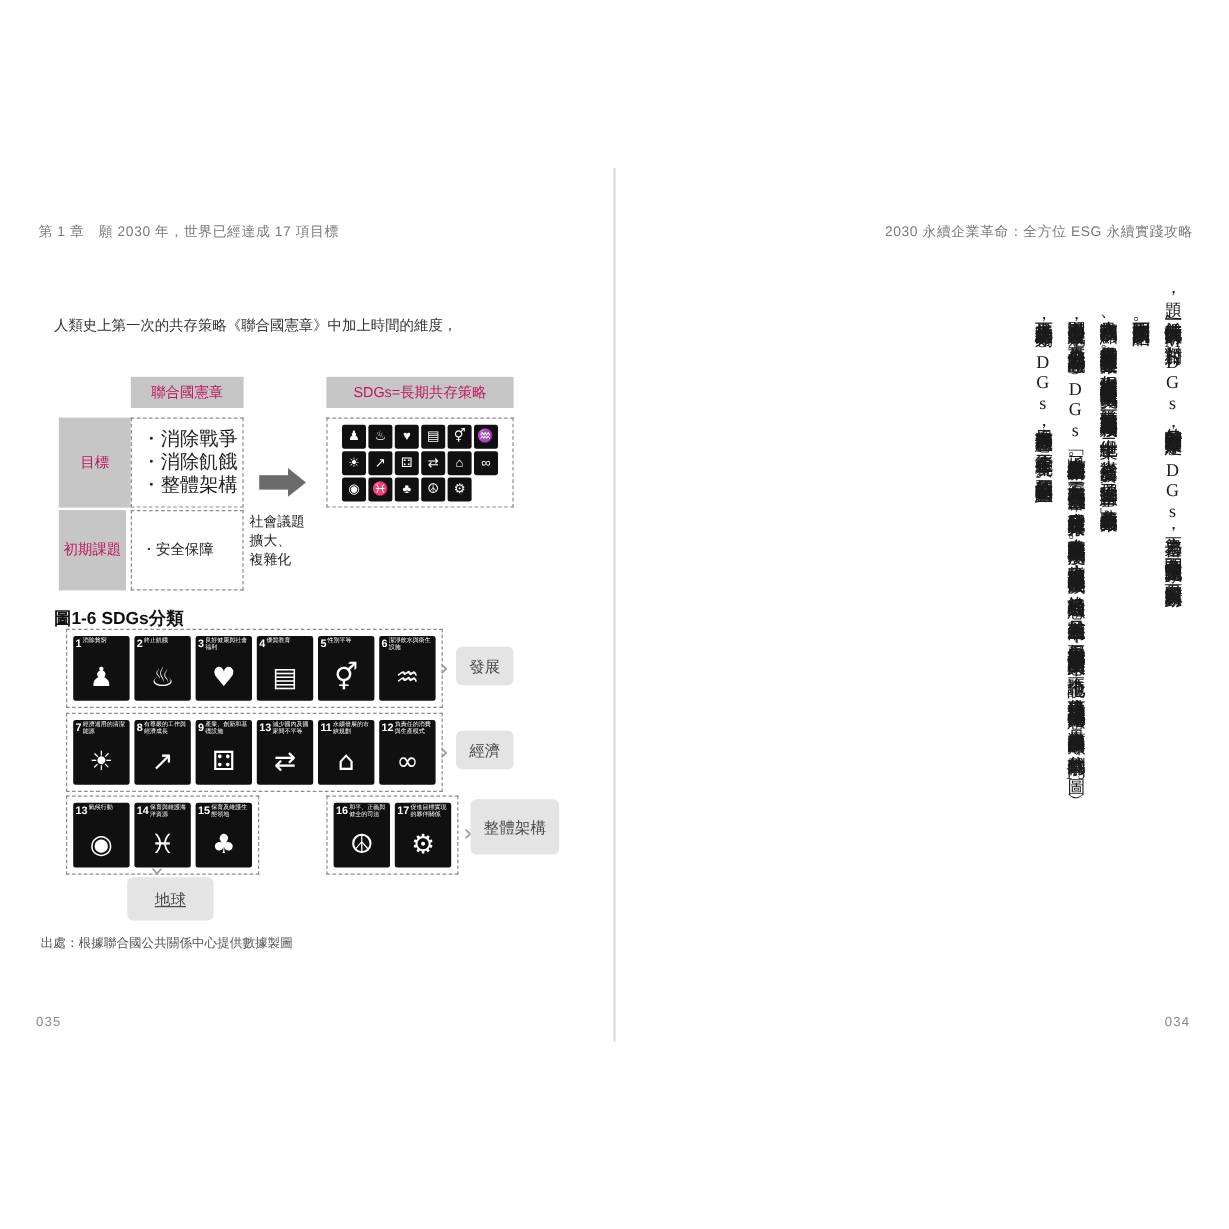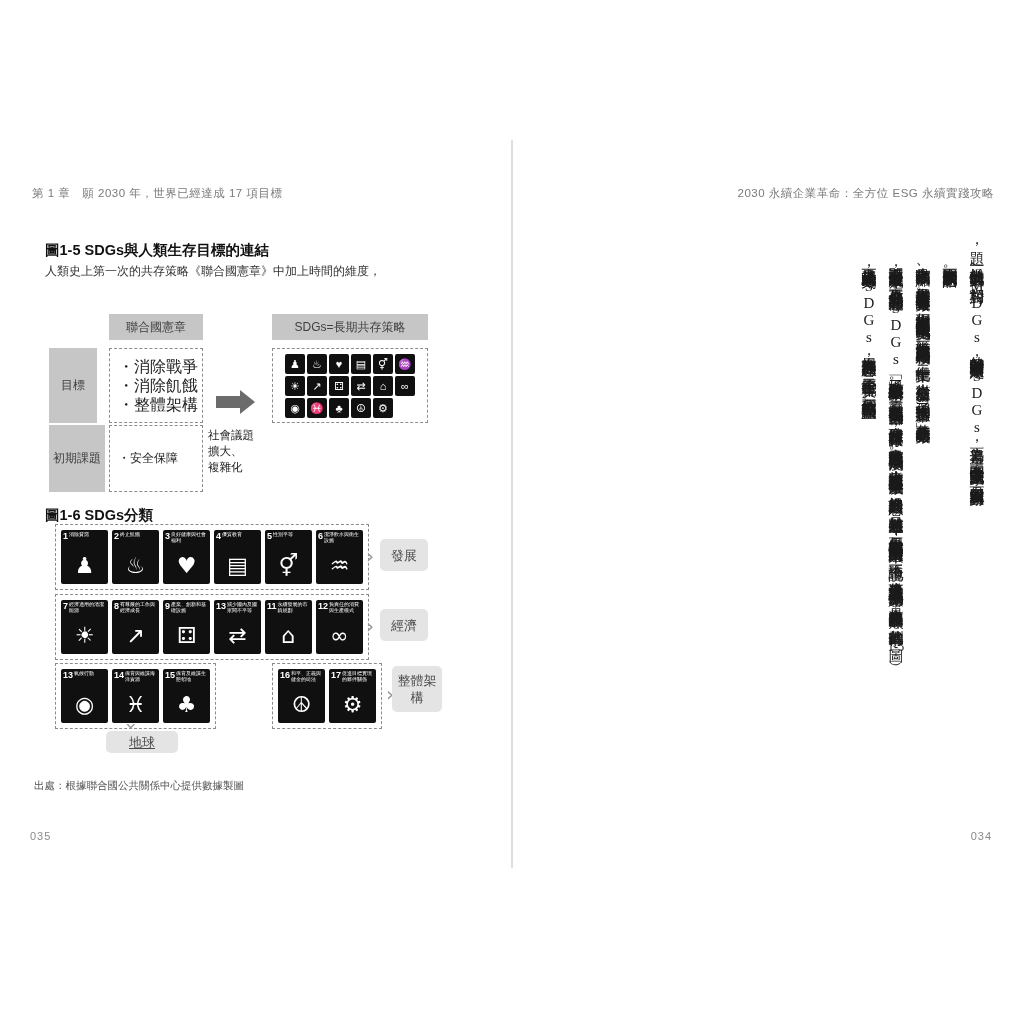--- a/index.html
+++ b/index.html
@@ -2,30 +2,30 @@
 <html><head>
 <meta charset="utf-8">
 <style>
   html,body{margin:0;padding:0;background:#fff;}
   .page{position:relative;width:1024px;height:1024px;background:#ffffff;overflow:hidden;
         font-family:"Liberation Sans",sans-serif;color:#222;}
   .abs{position:absolute;}
 
   
   .runhead{font-size:11.5px;color:#7a7a7a;letter-spacing:.5px;white-space:nowrap;}
-  .folio{font-size:11px;color:#8a8a8a;letter-spacing:1px;}
+  .folio{font-size:11px;color:#8a8a8a;letter-spacing:1px;margin-top:16px;}
   .divider{width:2px;background:#dedede;}
 
   
   .fig-title{font-size:14.5px;font-weight:bold;color:#111;white-space:nowrap;}
   .fig-sub{font-size:12px;color:#333;line-height:17px;white-space:nowrap;}
 
   
   .gbox{background:#c6c6c6;display:flex;align-items:center;justify-content:center;
-        font-size:12px;color:#404040;text-align:left;line-height:15px;}
+        font-size:12px;color:#be185d;text-align:left;line-height:15px;}
   .dbox{border:1px dashed #8c8c8c;background:#fff;box-sizing:border-box;}
   .blist{font-size:16px;color:#222;line-height:19px;padding:8px 0 0 8px;white-space:nowrap;}
   .arrow-shaft{position:absolute;left:0;top:6px;width:24px;height:12px;background:#6b6b6b;}
   .arrow-head{position:absolute;left:24px;top:0;width:0;height:0;
               border-top:12px solid transparent;border-bottom:12px solid transparent;
               border-left:15px solid #6b6b6b;}
   .cap{font-size:11.5px;color:#222;line-height:16px;white-space:nowrap;}
 
   .minigrid{display:grid;grid-template-columns:repeat(6,20px);gap:2px;margin:5px auto 0 auto;width:130px;}
   .mini{width:20px;height:20px;background:#101010;color:#fff;font-size:11px;line-height:20px;
@@ -59,30 +59,29 @@
 </head>
 <body>
 
 <div class="page">
 
   <div class="abs divider" style="left:511px;top:140px;height:728px;"></div>
 
   <div class="abs runhead" style="left:32px;top:186px;">第 1 章　願 2030 年，世界已經達成 17 項目標</div>
   <div class="abs runhead" style="right:30px;top:186px;">2030 永續企業革命：全方位 ESG 永續實踐攻略</div>
 
-  <div class="abs fig-title" style="left:45px;top:241px;">圖1-5 SDGs與人類生存目標的連結</div>
   <div class="abs fig-sub" style="left:45px;top:263px;">
     <div>人類史上第一次的共存策略《聯合國憲章》中加上時間的維度，</div>
   </div>
 
   <div class="abs" style="left:45px;top:308px;width:388px;height:190px;">
     <div class="abs gbox" style="left:64px;top:6px;width:94px;height:26px;">聯合國憲章</div>
     <div class="abs gbox" style="left:227px;top:6px;width:156px;height:26px;">SDGs=長期共存策略</div>
 
-    <div class="abs gbox" style="left:4px;top:40px;width:48px;height:75px;">目標</div>
+    <div class="abs gbox" style="left:4px;top:40px;width:60px;height:75px;">目標</div>
     <div class="abs dbox" style="left:64px;top:40px;width:94px;height:75px;">
       <div class="blist">
         <div>・消除戰爭</div>
         <div>・消除飢餓</div>
         <div>・整體架構</div>
       </div>
     </div>
 
     <div class="abs" style="left:171px;top:82px;width:40px;height:24px;">
       <div class="arrow-shaft"></div>
@@ -252,23 +251,23 @@
       </div>
       <div class="sdg">
         <div class="sdg-head">
           <span class="sdg-num">17</span>
           <span class="sdg-cap">促進目標實現的夥伴關係</span>
         </div>
         <div class="sdg-glyph">⚙</div>
       </div>
     </div>
   <span class="abs chev" style="left:386px;top:684px;">›</span>
-  <div class="abs pill" style="left:392px;top:666px;width:50px;height:46px;">整體架構</div>
+  <div class="abs pill" style="left:392px;top:666px;width:74px;height:46px;">整體架構</div>
   <span class="abs chev down" style="left:128px;top:716px;">›</span>
-  <div class="abs pill" style="left:106px;top:731px;width:72px;height:22px;text-decoration:underline;">地球</div>
+  <div class="abs pill" style="left:106px;top:731px;width:72px;height:36px;text-decoration:underline;">地球</div>
 
   <div class="abs source" style="left:34px;top:779px;">出處：根據聯合國公共關係中心提供數據製圖</div>
 
   <div class="abs folio" style="left:30px;top:830px;">035</div>
 
   <div class="abs vtext" style="left:588px;top:240px;width:402px;height:596px;">
       <p><span>題，並提出統一性的對策。相對於</span><span class="upright">MDGs</span><span>的對策只針對開發中國家擬定，</span><span class="upright">SDGs</span><span>更為普遍，不分開發中國家或先進國家，而是以所有國家為對象。</span></p>
       <p class="indent"><span>接下來回到我們開頭的話題。</span></p>
       <p class="indent"><span>人類君臨物種的頂點、掌握世界霸權是因為擁有教育這項生存策略。但沒想到人類從教育衍生出新的生存策略就是與他國交戰，幾十萬年以來人類歷史一直都在互相殘殺。二十世紀中葉，人類從反省出發，催生了《聯合國憲章》，「共存」成為新的生存策略。</span></p>
       <p class="indent"><span>撇開過去不是勝者就是敗寇，不是你死就是我亡的二元論觀念，</span><span class="upright">SDGs</span><span>提出了「</span><span class="bold">永續共存</span><span>」的新策略。二〇一五年九月聯合國一百九十三個會員國，全體一致採用這種共存策略，也意味著人類已經達到某種成熟度。人類物種自誕生以來歷經二十萬年漫長歲月，終於提出共通的理想，雖然只有短短的十五年，但至少是在大家都同意的情況下具體描繪出理想的未來。不誇張地說，這份文件可說是總結了地球上七十億人口的意見，是人類生存策略發展的巔峰，劃時代的事件。（圖</span><span class="tcy">1-5</span><span>）</span></p>

